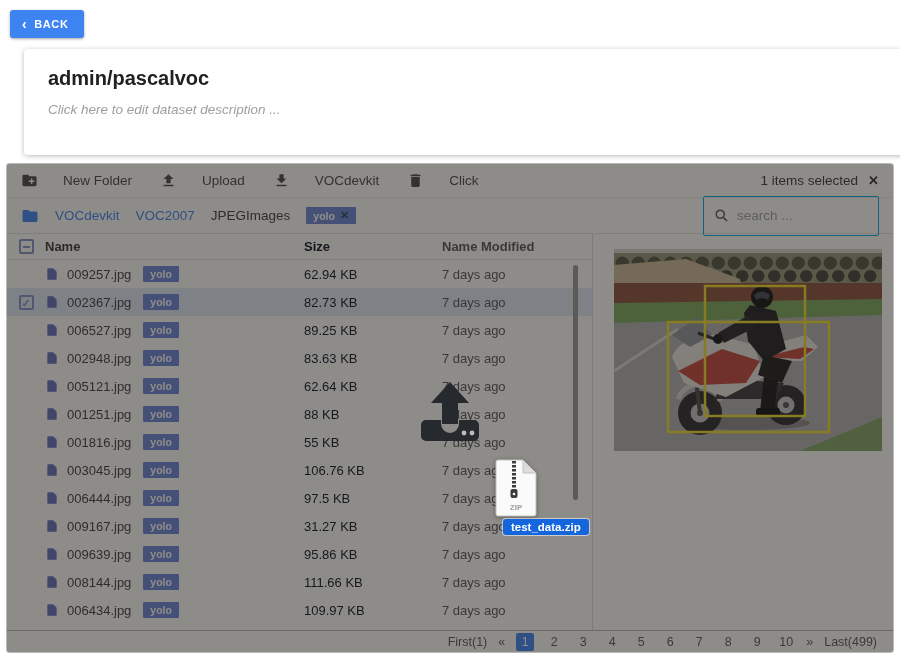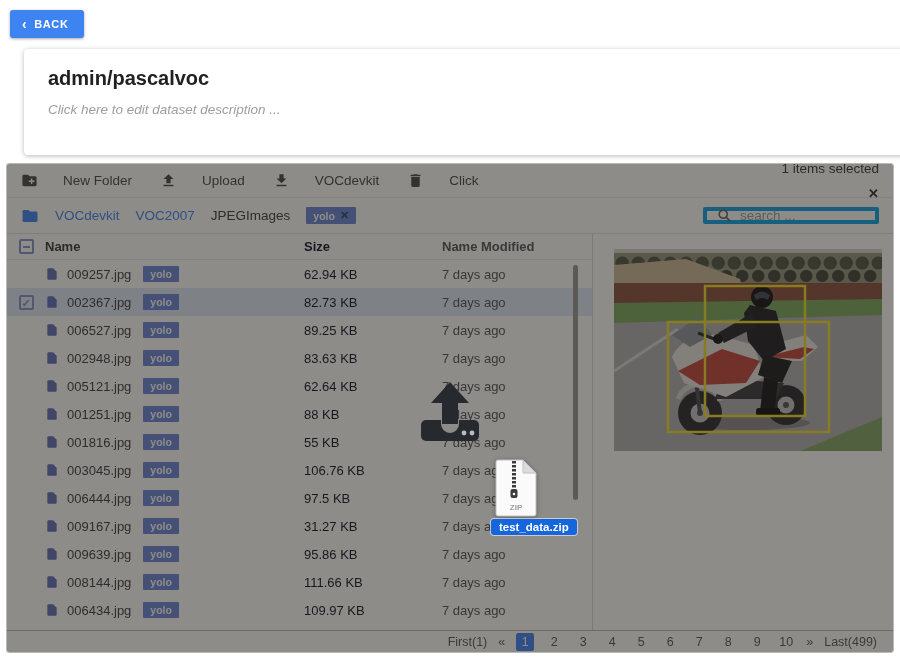--- a/index.html
+++ b/index.html
@@ -21,33 +21,33 @@
   .card-desc { margin-top:12px; font-size:13.5px; font-style:italic; color:#9e9e9e; }
 
   
   .panel { position:absolute; left:6px; top:163px; width:888px; height:490px; background:#fff;
     border:1px solid #b9b9b9; border-radius:3px; overflow:hidden; }
 
   .toolbar { height:34px; display:flex; align-items:center; padding:0 14px; gap:28px;
     color:#4b4b4b; font-size:13.5px; border-bottom:1px solid #ececec; }
   .tbtn { display:flex; align-items:center; gap:25px; cursor:pointer; }
   .tbtn svg { width:17px; height:17px; fill:#4b4b4b; }
-  .selection { margin-left:auto; display:flex; align-items:flex-end; gap:10px; color:#3c3c3c;flex-direction:column; }
+  .selection { margin-left:auto; display:flex; align-items:flex-start; gap:10px; color:#3c3c3c; }
   .sel-x { font-weight:bold; font-size:13px; color:#333; cursor:pointer; }
 
   .crumbs { height:36px; display:flex; align-items:center; padding:0 14px; gap:16px;
     font-size:13.5px; border-bottom:1px solid #e2e2e2; }
   .crumbs .root svg { width:18px; height:18px; fill:#4285f4; display:block; }
   .crumb-link { color:#4285f4; cursor:pointer; }
   .crumb-cur { color:#3c4043; }
   .tag { background:#6d87d8; color:#fff; font-size:10.5px; font-weight:bold;
     padding:2px 7px; border-radius:1px; white-space:nowrap; }
   .crumb-tag { display:flex; align-items:center; gap:5px; }
   .crumb-tag .tag-x { color:#2e466e; font-weight:bold; font-size:11px; cursor:pointer; }
-  .search-box { margin-left:auto; width:176px; height:17px; border:4px solid #0ea5e9;
+  .search-box { margin-left:auto; width:176px; height:40px; border:1px solid #0ea5e9;
     border-radius:2px; display:flex; align-items:center; gap:8px; padding:0 10px; }
   .search-box svg { width:15px; height:15px; stroke:#5f6368; fill:none; stroke-width:2.4; }
   .search-box input { border:none; outline:none; width:120px; font-size:13.5px; color:#3c4043;
     background:transparent; }
   .search-box input::placeholder { color:#9aa0a6; }
 
   .content { position:relative; display:flex; height:396px; }
   .table-col { position:relative; width:585px; }
   .thead,.trow { display:flex; align-items:center; }
   .thead { height:26px; font-size:13px; font-weight:bold; color:#3a3a3a;
@@ -76,21 +76,21 @@
   .page.active { background:#4285f4; color:#fff; border-radius:2px; }
   .pg-ctl { cursor:pointer; }
   .pages-wrap { display:flex; gap:11px; }
 
   
   .overlay { position:absolute; left:0; top:0; right:0; bottom:0;
     background:rgba(30,25,20,.50); z-index:5; }
   .drag-upload { position:absolute; left:410px; top:216px; z-index:10; }
   .drag-zip { position:absolute; left:487px; top:295px; z-index:10;
     filter:drop-shadow(0 1px 2px rgba(0,0,0,.35)); }
-  .drag-label { position:absolute; left:484px; top:355px; z-index:10; background:#1566dd;
+  .drag-label { position:absolute; left:496px; top:355px; z-index:10; background:#1566dd;
     color:#fff; font-size:11.5px; font-weight:bold; padding:2px 8px; border-radius:3px;
     box-shadow:0 0 0 1px rgba(255,255,255,.55); white-space:nowrap; }
 </style>
 </head>
 <body>
 
 <div id="screen">
 
   <button class="back-btn">
     <span class="chev">‹</span>

